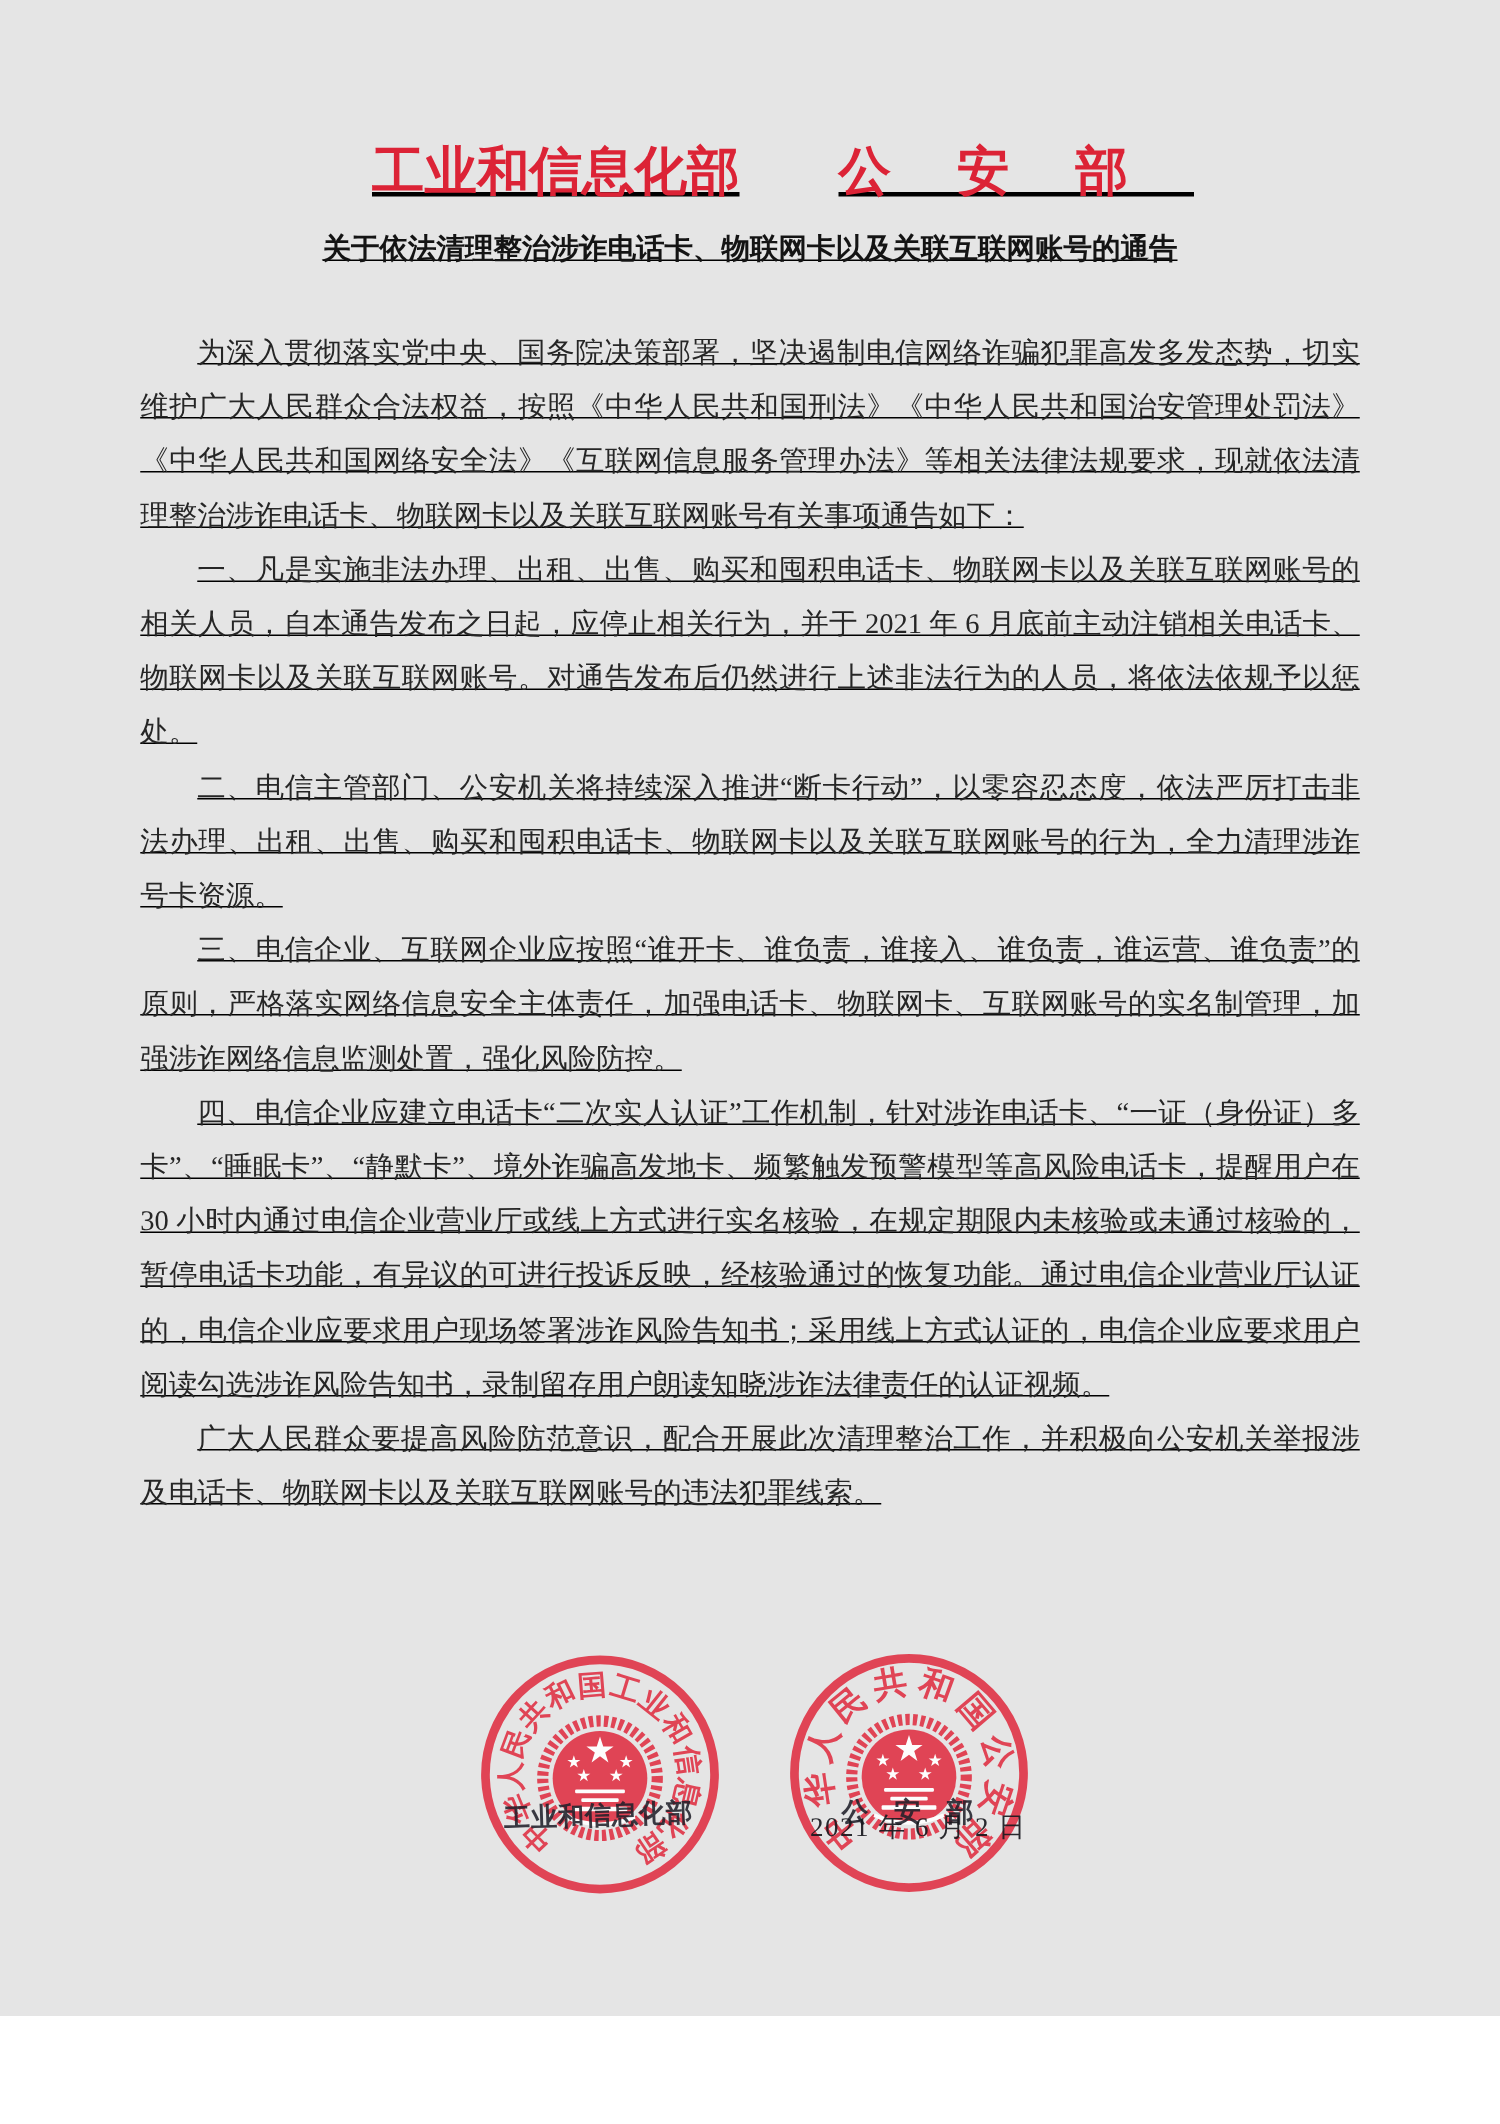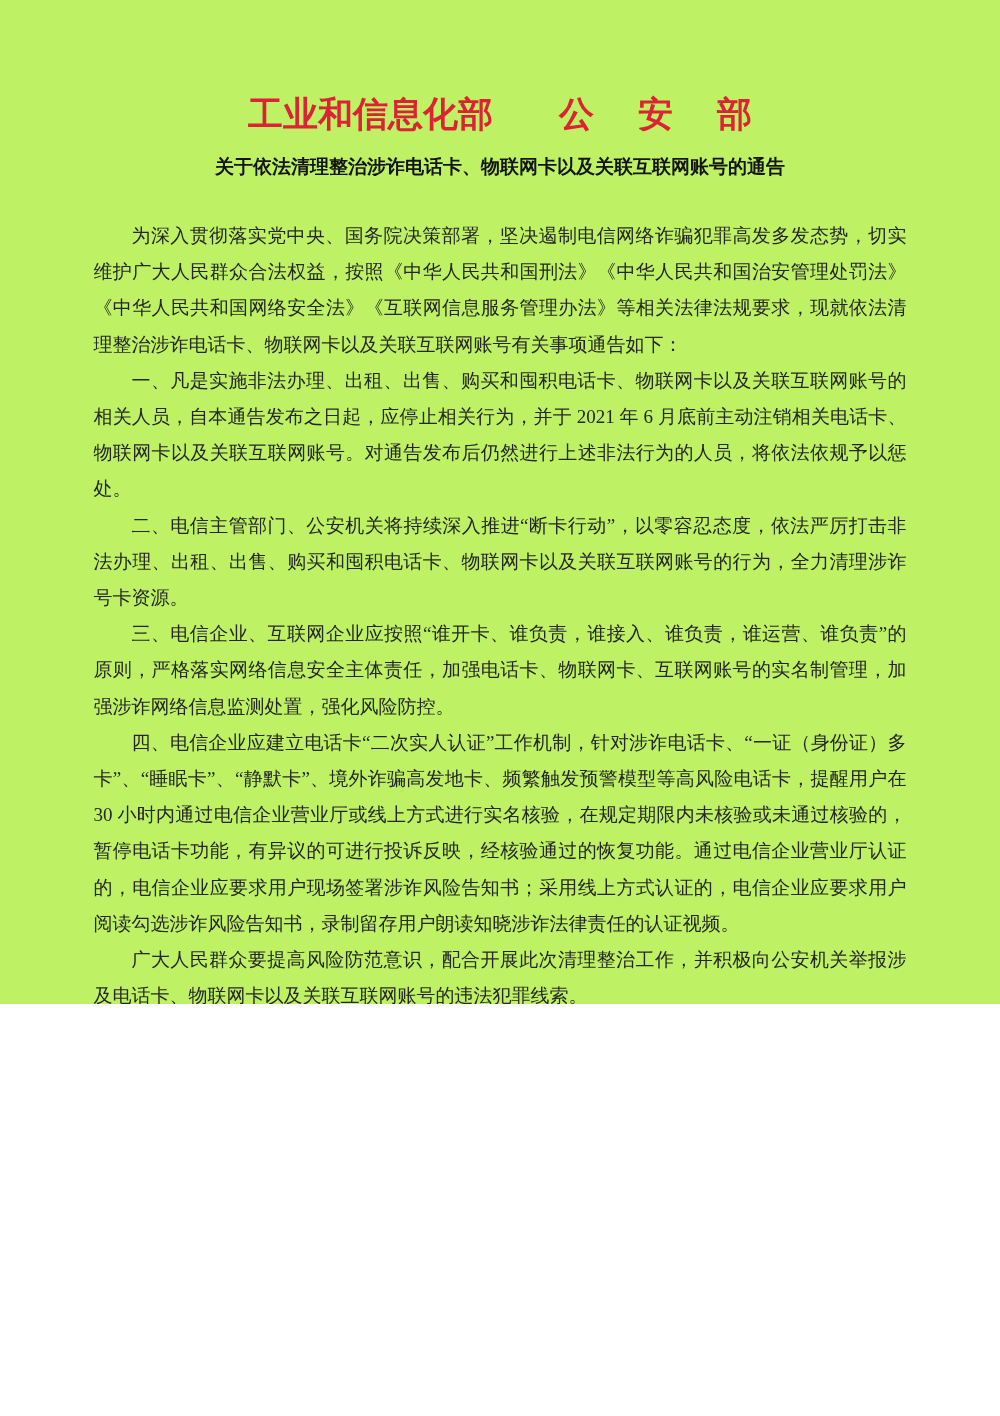--- a/index.html
+++ b/index.html
@@ -1,21 +1,22 @@
 <!DOCTYPE html>
 <html><head>
 <meta charset="utf-8">
 <style>
   html, body { margin:0; padding:0; background:#ffffff; }
   .page {
     position:relative;
-    width:1000px; height:1004px;
-    background:#bef264;
+    width:1000px; height:1344px;
+    background:#e5e5e5;
     overflow:hidden;
     font-family:"Liberation Serif","DejaVu Serif",serif;
+    text-decoration:underline;
   }
   .header {
     padding-top:94px;
     display:flex;
     justify-content:center;
     align-items:baseline;
     gap:66px;
     color:#dc2336;
     font-weight:700;
     font-size:35px;

